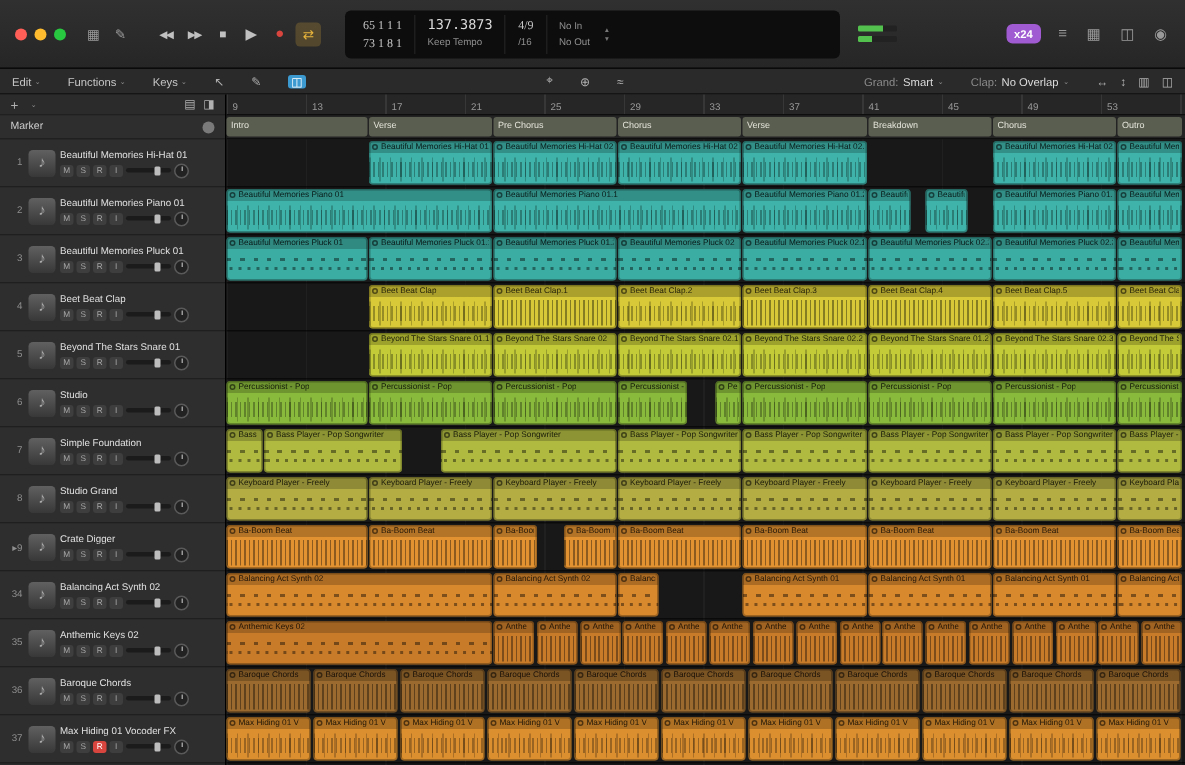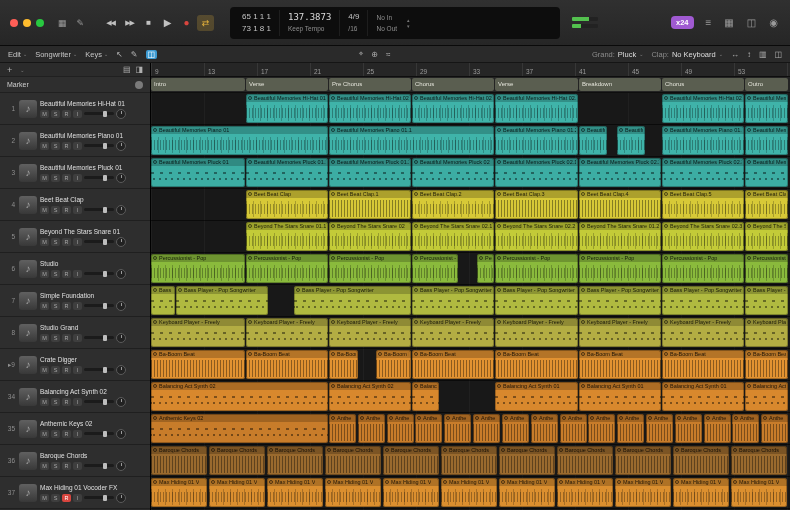--- a/index.html
+++ b/index.html
@@ -18,33 +18,33 @@
         font-size:7px;border-radius:3px;letter-spacing:-1px}
   .tbtn.play{font-size:10px;letter-spacing:0}
   .tbtn.stop{font-size:8px;letter-spacing:0}
   .tbtn.rec{color:var(--record_red);font-size:10px;letter-spacing:0}
   .tbtn.cyc{background:rgba(232,180,60,.22);color:var(--cycle_orange);font-size:9px;letter-spacing:0}
   .lcd{margin-left:10px;height:32px;background:#0d0d0d;border-radius:4px;display:flex;align-items:stretch;
        padding:3px 4px;flex:0 0 330px}
   .lcd-col{display:flex;flex-direction:column;justify-content:center;padding:0 8px;border-right:1px solid #1e1e1e}
   .lcd-col.last{border-right:none}
   .lcd-big{font-family:"DejaVu Sans Mono",monospace;font-size:9px;color:#dcdcdc;line-height:12px;white-space:nowrap}
-  .lcd-mid{font-family:Liberation Sans, sans-serif;font-size:8px;color:#c4c4c4;line-height:12px;white-space:nowrap}
+  .lcd-mid{font-family:Liberation Serif, serif;font-size:8px;color:#c4c4c4;line-height:12px;white-space:nowrap}
   .lcd-sub{font-size:6.5px;color:#8f8f8f;line-height:11px;white-space:nowrap}
   .lcd-arrows{display:flex;flex-direction:column;justify-content:center;color:#777;font-size:5px;line-height:6px;padding:0 2px}
   .cpu{display:flex;flex-direction:column;gap:3px;margin-left:6px}
   .cpu b{display:block;width:26px;height:4px;border-radius:1px;background:linear-gradient(90deg,#53c14e 0 65%,#222 65%)}
   .cpu b.b2{background:linear-gradient(90deg,#53c14e 0 35%,#222 35%)}
   .spacer{flex:1}
   .badge{background:var(--badge_purple);color:#fff;font-size:7.5px;font-weight:bold;padding:2px 5px;border-radius:4px}
   .cb-right{display:flex;align-items:center;gap:9px;margin-left:4px}
   .cb-right .cb-icon{font-size:10px}
   
   .toolbar{height:17px;background:#2a2a2a;border-bottom:1px solid #151515;display:flex;align-items:center;
-           padding:0 8px;gap:8px;font-size:7.5px;color:#c6c6c6}
+           padding:0 8px;gap:18px;font-size:7.5px;color:#c6c6c6}
   .menu{display:flex;align-items:center;gap:2px}
   .chev{font-size:5px;color:#8a8a8a}
   .tool-icon{color:#b0b0b0;font-size:8px}
   .tool-icon.hl{background:var(--accent_blue);color:#fff;border-radius:2px;padding:0 2px}
   .snapdrag{display:flex;align-items:center;gap:3px}
   .snapdrag .lab{color:#8c8c8c} .snapdrag .val{color:#ddd}
   .tb-right{display:flex;align-items:center;gap:8px;margin-left:auto}
   
   .content{display:flex;height:447px}
   .panel{width:151px;background:#2b2b2b;border-right:1px solid #000;display:flex;flex-direction:column;flex:none}
@@ -150,43 +150,43 @@
       <span class="cb-icon">◉</span>
     </div>
   </div>
 
   <div class="toolbar">
     <span class="menu">
         <span>Edit</span>
         <span class="chev">⌄</span>
       </span>
     <span class="menu">
-        <span>Songwriter</span>
+        <span>Functions</span>
         <span class="chev">⌄</span>
       </span>
     <span class="menu">
         <span>Keys</span>
         <span class="chev">⌄</span>
       </span>
     <span class="tool-icon">↖</span>
     <span class="tool-icon">✎</span>
     <span class="tool-icon hl">◫</span>
     <div class="spacer"></div>
     <span class="tool-icon">⌖</span>
     <span class="tool-icon">⊕</span>
     <span class="tool-icon">≈</span>
     <div class="spacer"></div>
     <span class="snapdrag">
       <span class="lab">Grand:</span>
-        <span class="val">Pluck</span>
+        <span class="val">Smart</span>
         <span class="chev">⌄</span>
     </span>
     <span class="snapdrag">
       <span class="lab">Clap:</span>
-        <span class="val">No Keyboard</span>
+        <span class="val">No Overlap</span>
         <span class="chev">⌄</span>
     </span>
     <div class="tb-right">
       <span class="tool-icon">↔</span>
       <span class="tool-icon">↕</span>
       <span class="tool-icon">▥</span>
       <span class="tool-icon">◫</span>
     </div>
   </div>
 

